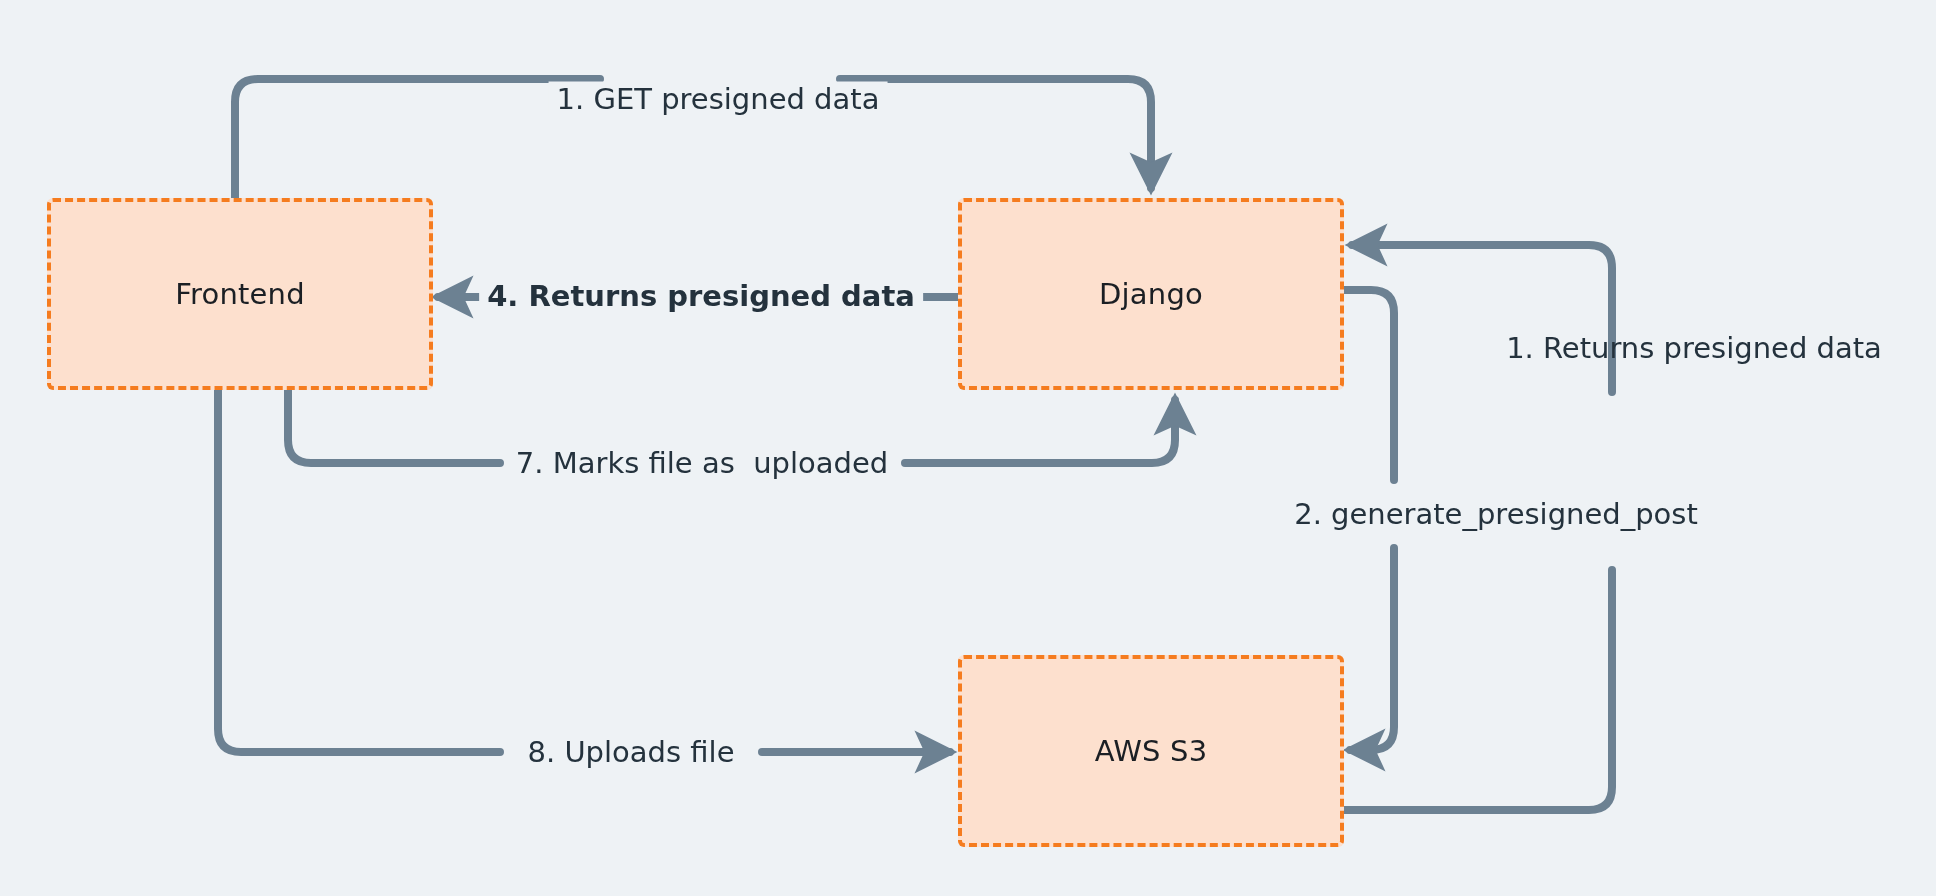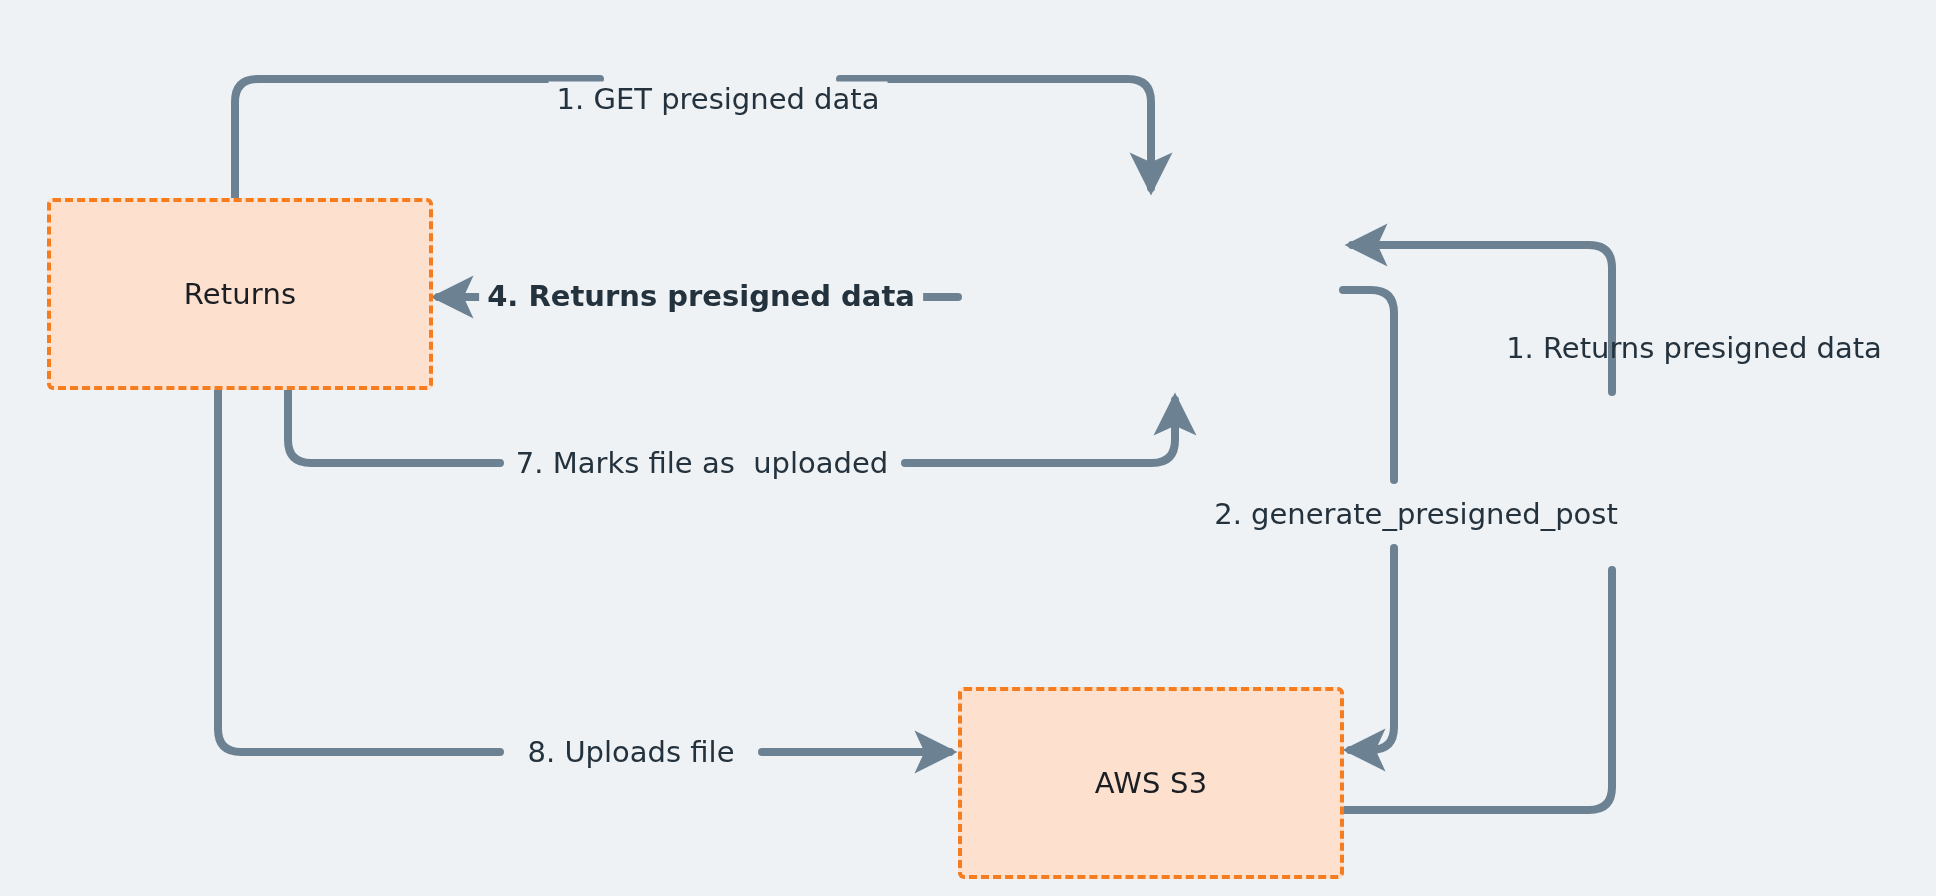--- a/index.html
+++ b/index.html
@@ -82,31 +82,34 @@
 
       <path d="M 1343 290 L 1371 290 Q 1394 290 1394 313 L 1394 480"></path>
       <path marker-end="url(#arrowEnd)" d="M 1394 548 L 1394 727 Q 1394 750 1371 750 L 1350 750"></path>
 
       <path d="M 1343 810 L 1589 810 Q 1612 810 1612 787 L 1612 570"></path>
       <path marker-end="url(#arrowEnd)" d="M 1612 392 L 1612 268 Q 1612 245 1589 245 L 1352 245"></path>
     </g>
   </svg>
 
   <div class="node" style="left:47px; top:198px; width:386px; height:192px;">
-    <span class="node-label">Returns</span>
+    <span class="node-label">Frontend</span>
   </div>
 
+  <div class="node" style="left:958px; top:198px; width:386px; height:192px;">
+    <span class="node-label">Django</span>
+  </div>
 
-  <div class="node" style="left:958px; top:655px; width:386px; height:192px;margin-top:32px;">
+  <div class="node" style="left:958px; top:655px; width:386px; height:192px;">
     <span class="node-label">AWS S3</span>
   </div>
 
   <div class="edge-label" style="left:718px; top:79px;margin-top:20px;">1. GET presigned data</div>
 
-  <div class="edge-label nobg" style="left:1416px; top:514px;text-align:right;">2. generate_presigned_post</div>
+  <div class="edge-label nobg" style="left:1496px; top:514px;text-align:right;">2. generate_presigned_post</div>
 
   <div class="edge-label nobg" style="left:1694px; top:348px;">1. Returns presigned data</div>
 
   <div class="edge-label" style="left:701px; top:296px;font-weight:bold;">4. Returns presigned data</div>
 
   <div class="edge-label" style="left:631px; top:752px;">8. Uploads file</div>
 
   <div class="edge-label" style="left:702px; top:463px;">7. Marks file as  uploaded</div>
 
 </div>

